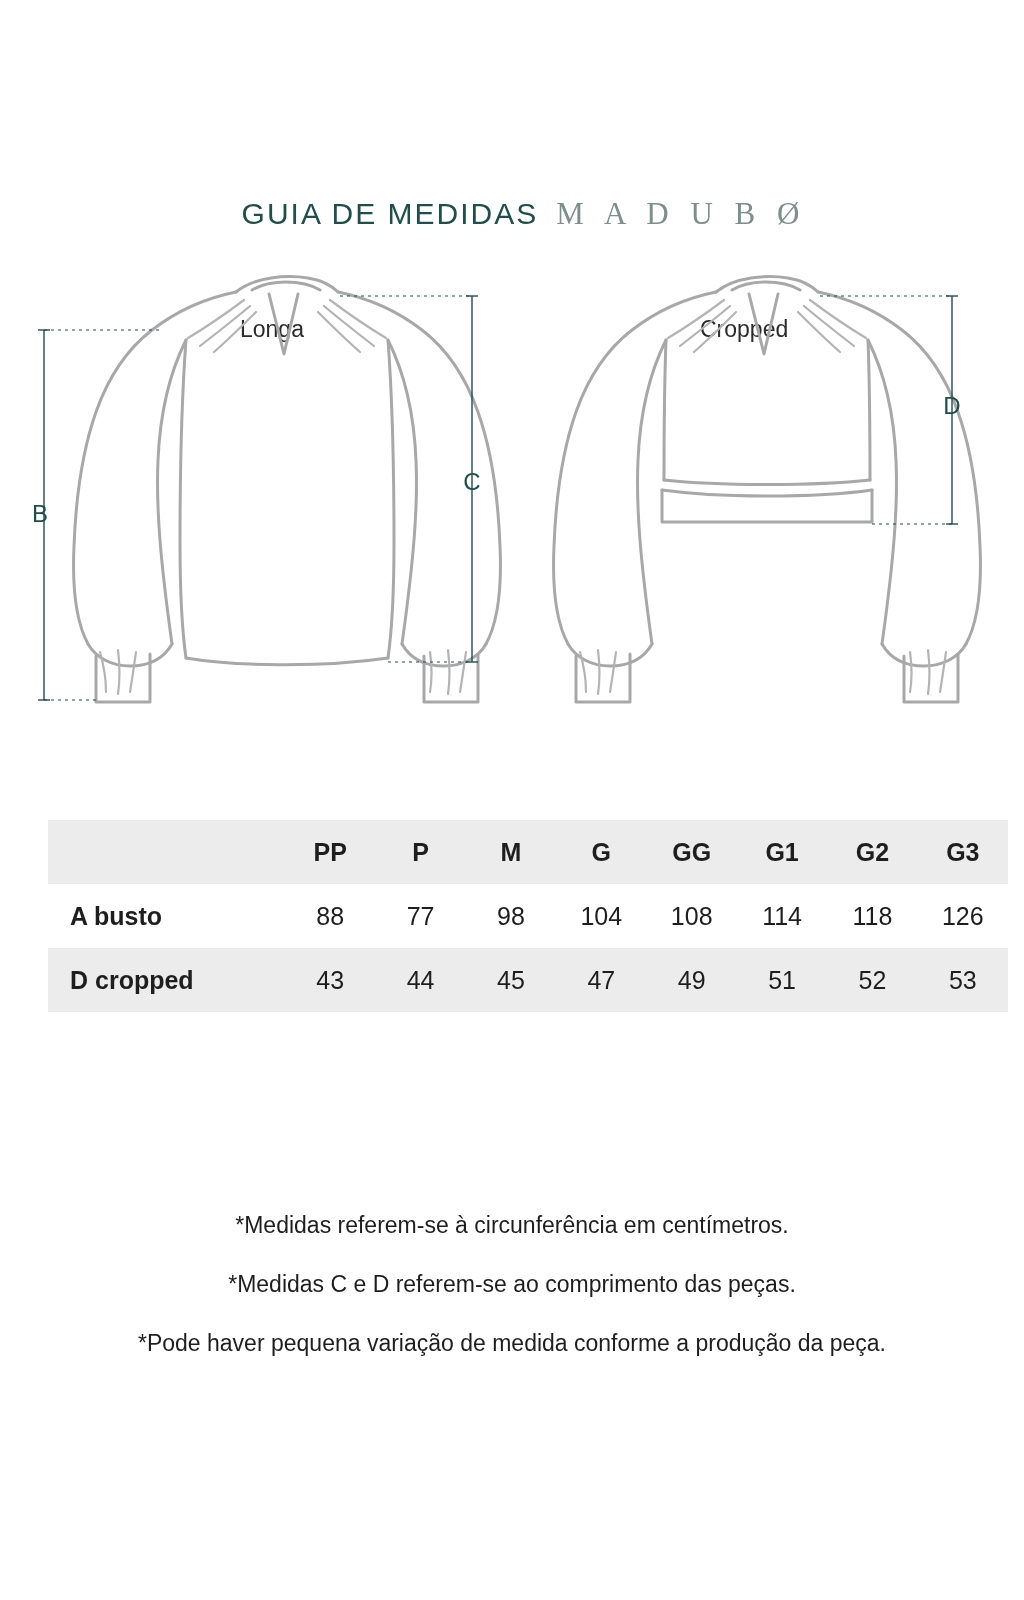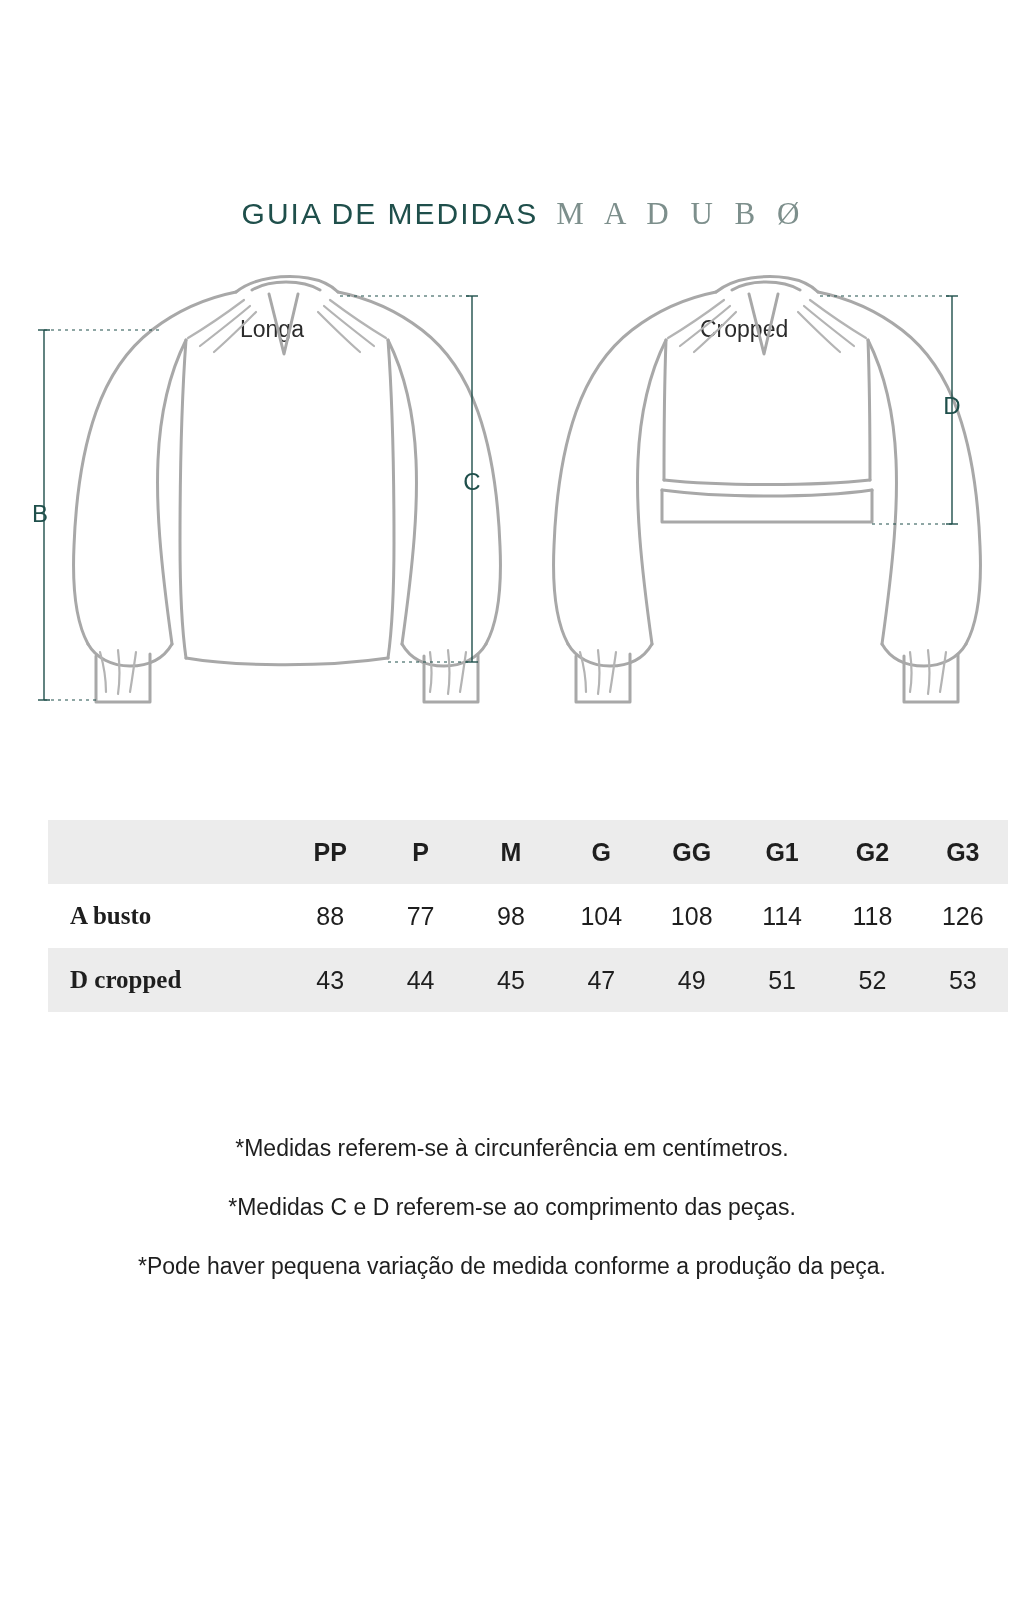--- a/index.html
+++ b/index.html
@@ -110,36 +110,35 @@
     color: #1e1e1e;
     text-align: center;
     padding: 0;
     height: 64px;
     vertical-align: middle;
   }
   table.sizes th.rowhead, table.sizes td.rowhead {
     text-align: left;
     padding-left: 22px;
     width: 215px;
-    font-family: Liberation Serif, serif;
   }
   table.sizes thead th {
     font-weight: 700;
   }
   table.sizes tbody td:first-child {
     font-weight: 700;
   }
   tr.shade { background: #ececec; }
   tr.plain { background: #ffffff; }
 
   
   .notes {
     position: absolute;
     left: 0;
-    top: 1135px;
+    top: 1212px;
     width: 1024px;
     text-align: center;
   }
   .note {
     font-size: 23px;
     color: #1e1e1e;
     margin-bottom: 32px;
     font-weight: 500;
   }
 </style>

